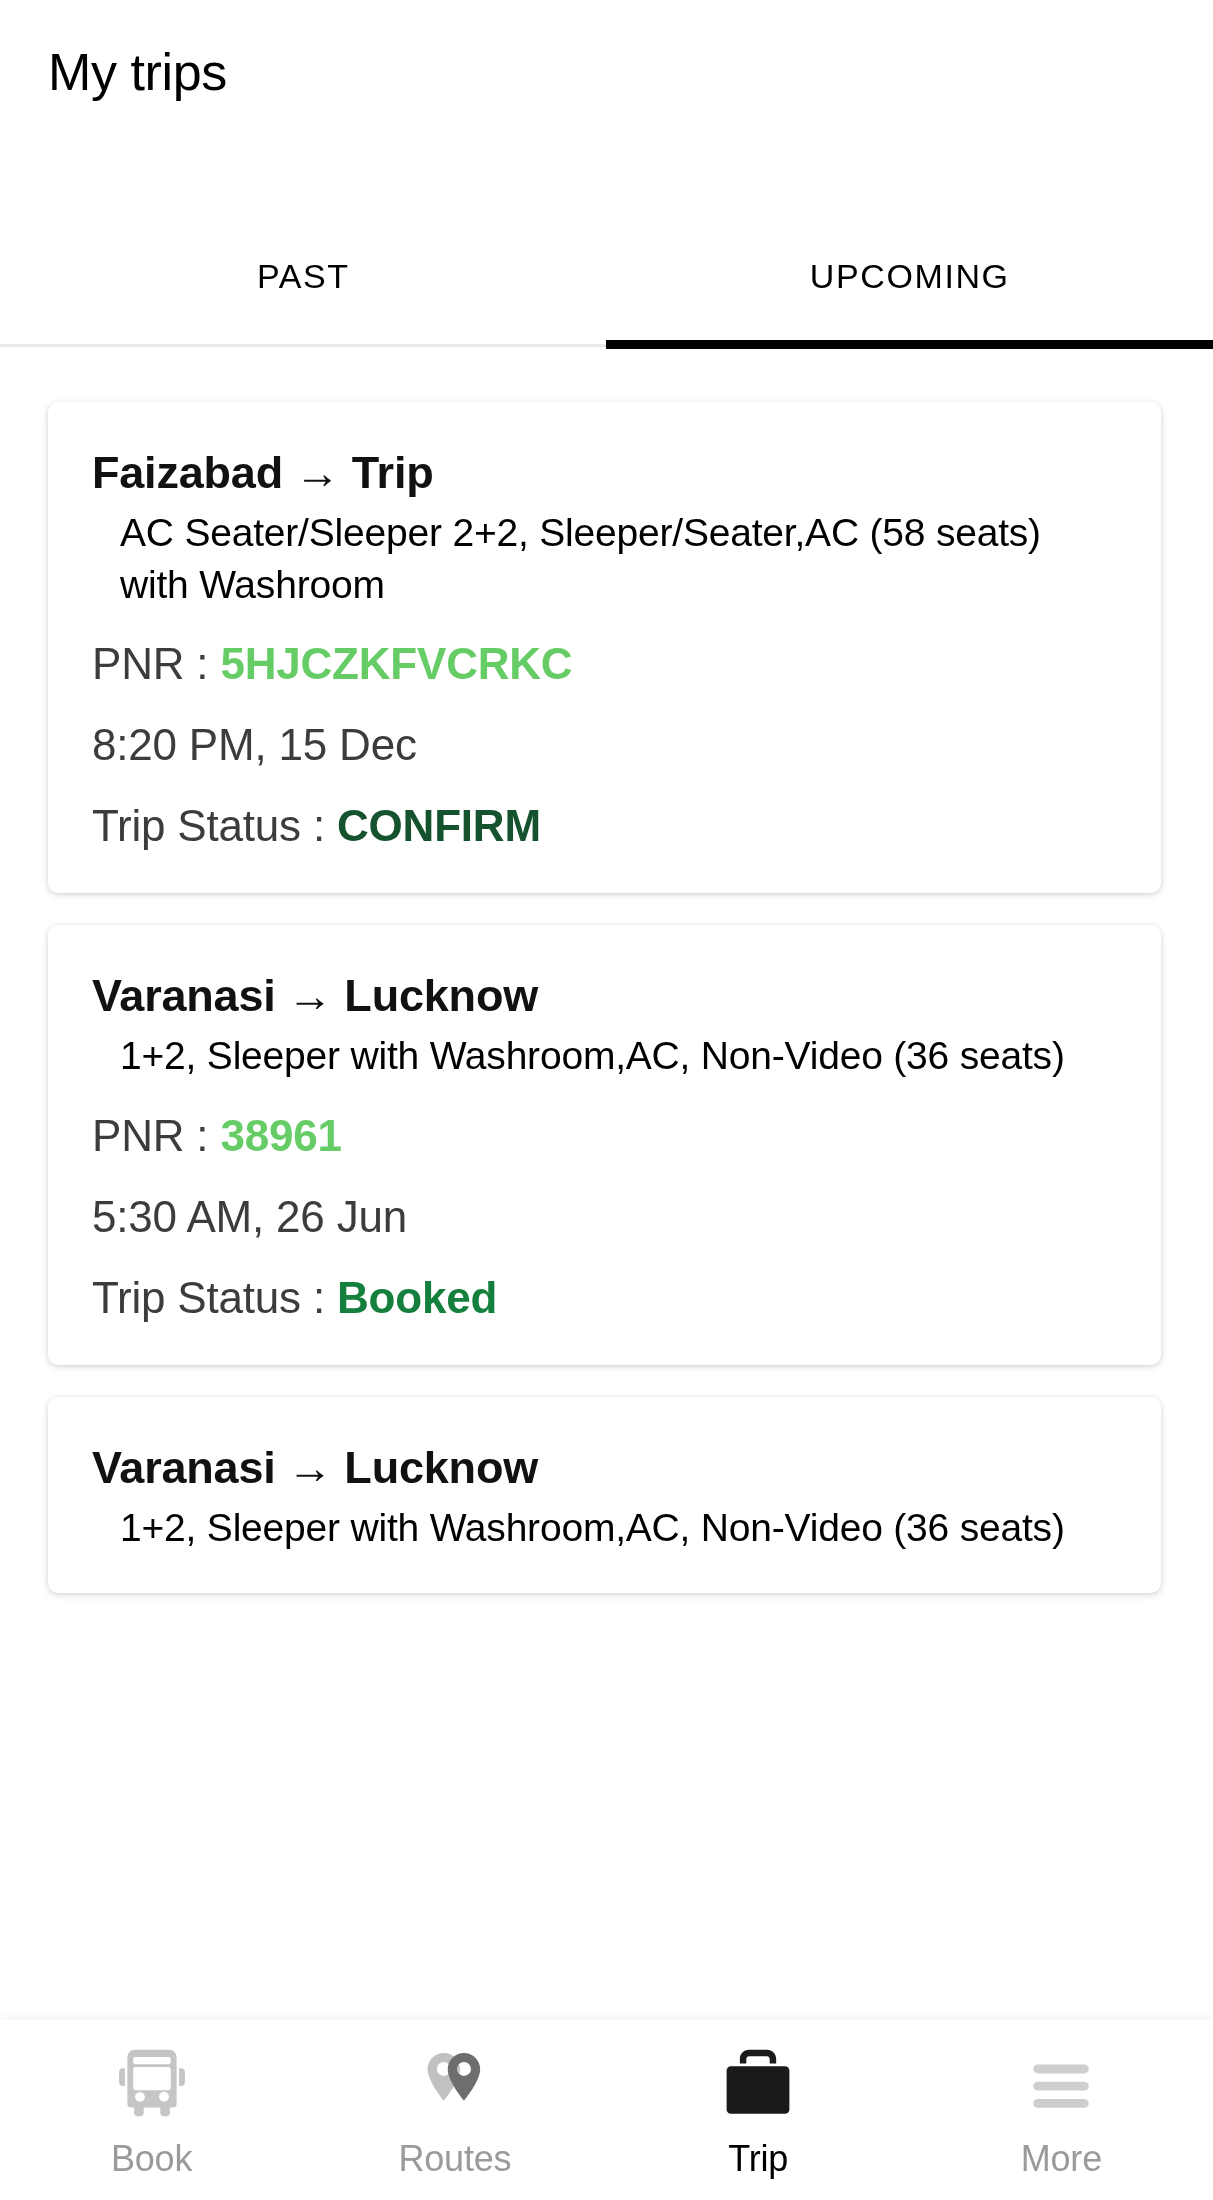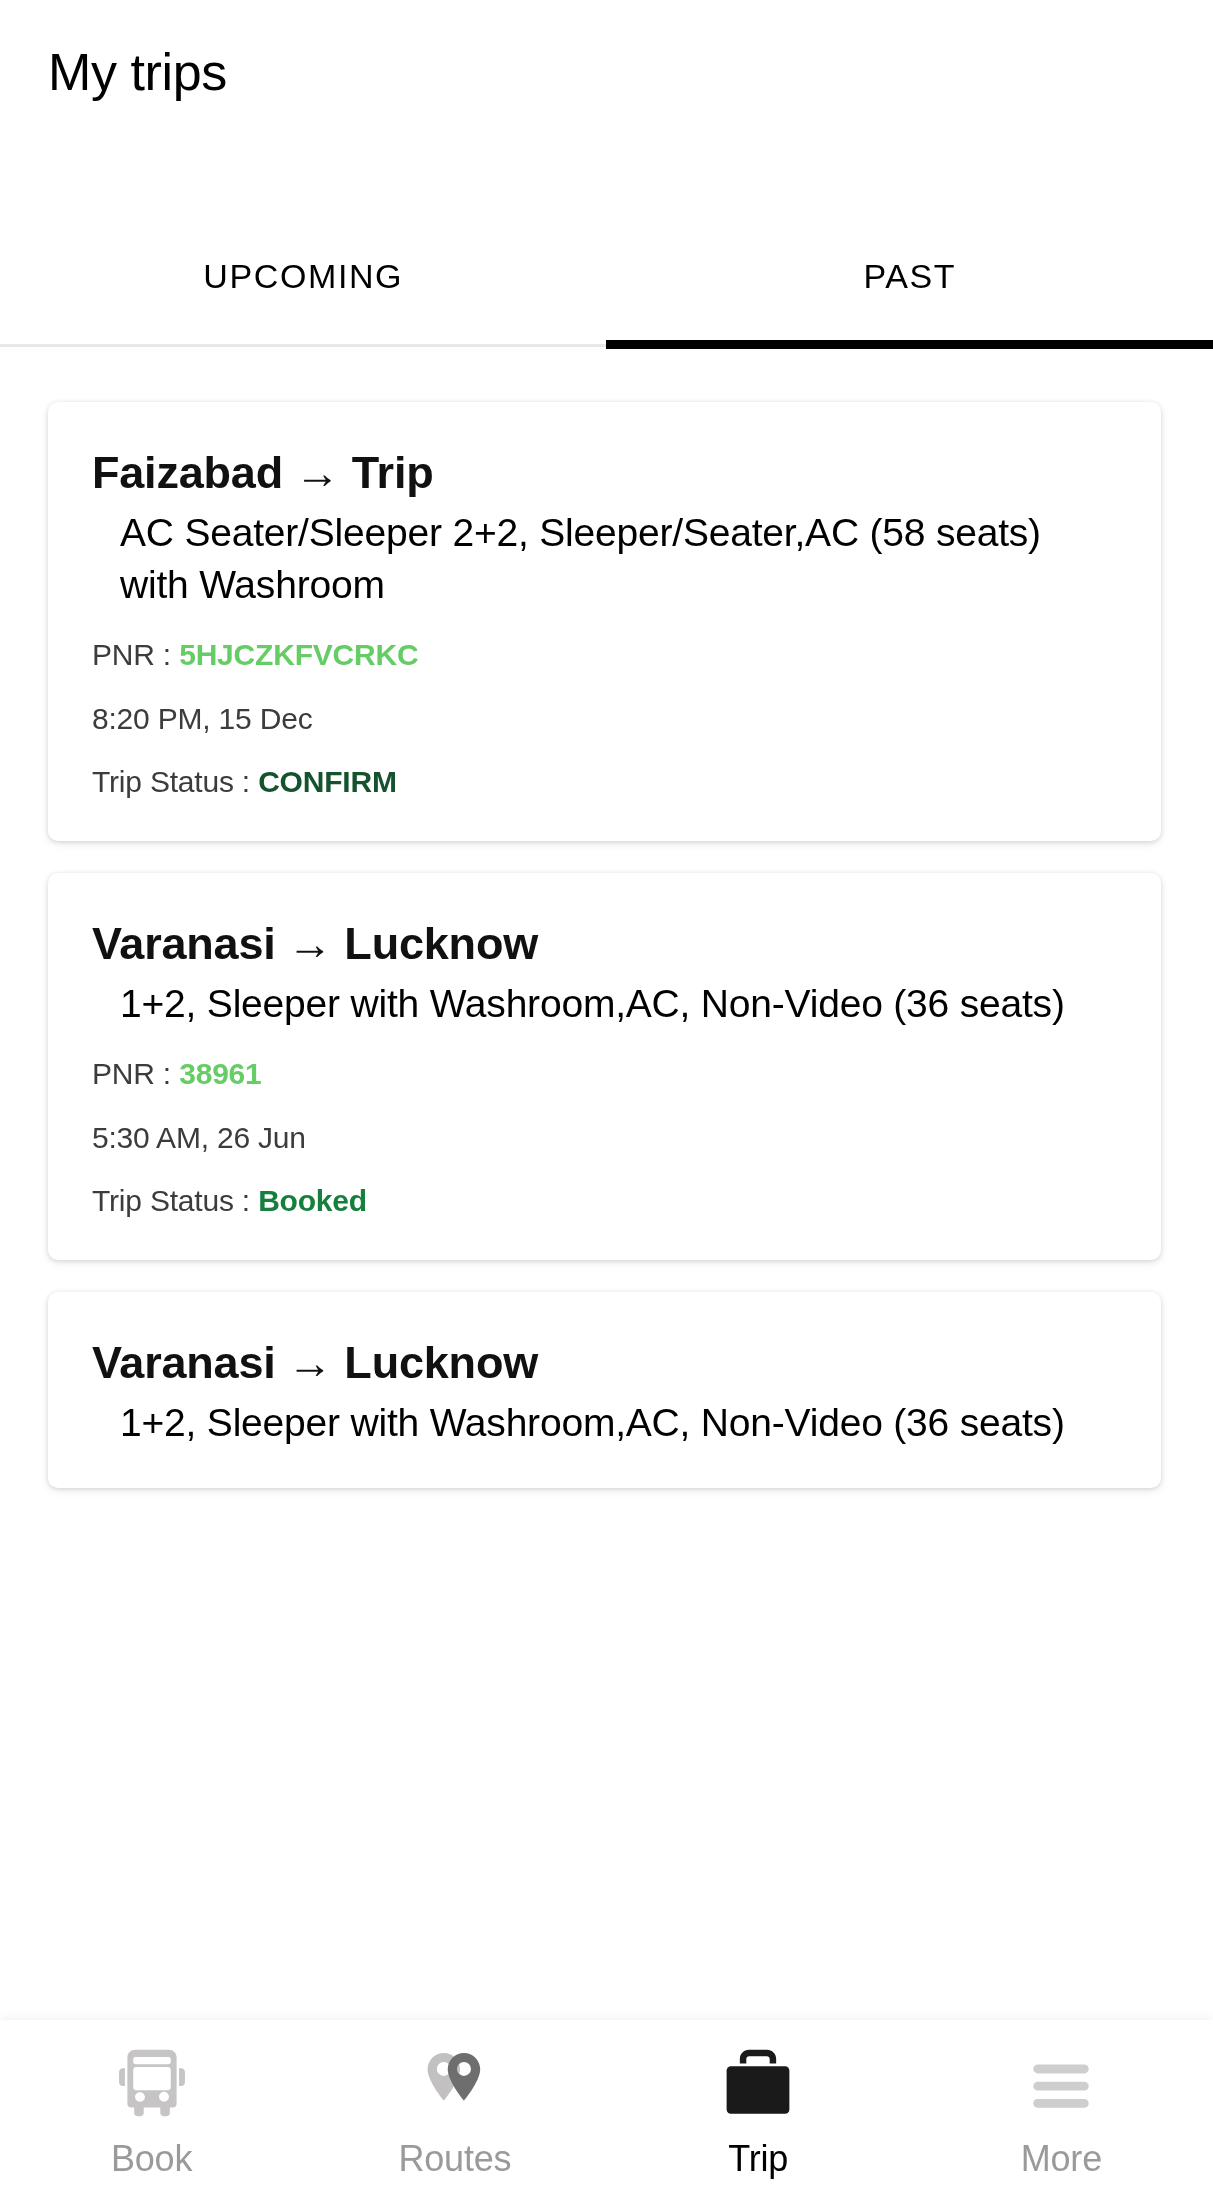--- a/index.html
+++ b/index.html
@@ -59,21 +59,21 @@
     white-space:nowrap;
   }
   .route .arrow{ font-weight:400; padding:0 12px; }
   .bus-desc{
     margin-top:8px;
     font-size:39px; font-weight:400; color:#000000;
     line-height:1.32; letter-spacing:-0.2px;margin-left:28px;
   }
   .meta-line{
     margin-top:26px;
-    font-size:30px; font-weight:400; color:#3c3c3c;
+    font-size:44px; font-weight:400; color:#3c3c3c;
     letter-spacing:-0.2px; line-height:1.25;
   }
   .pnr-value{ font-weight:700; }
   .status-value{ font-weight:700; }
 
   
   .bottom-nav{
     position:absolute; left:0; bottom:0; width:1213px; height:180px;
     background:#ffffff;
     display:flex; align-items:flex-start; justify-content:space-around;
@@ -97,22 +97,22 @@
   .nav-item.active .nav-label{ color:#000; font-weight:400; }
 </style>
 </head>
 <body>
 
 <div id="app">
 
   <div class="page-title">My trips</div>
 
   <div class="tabbar">
+    <button class="tab">PAST</button>
     <button class="tab">UPCOMING</button>
-    <button class="tab">PAST</button>
   </div>
   <div class="tabs-rule"></div>
   <div class="tab-indicator"></div>
 
   <div class="cards">
 
     <div class="card">
       <div class="route">
         <span>Faizabad</span><span class="arrow">→</span><span>Trip</span>
       </div>

